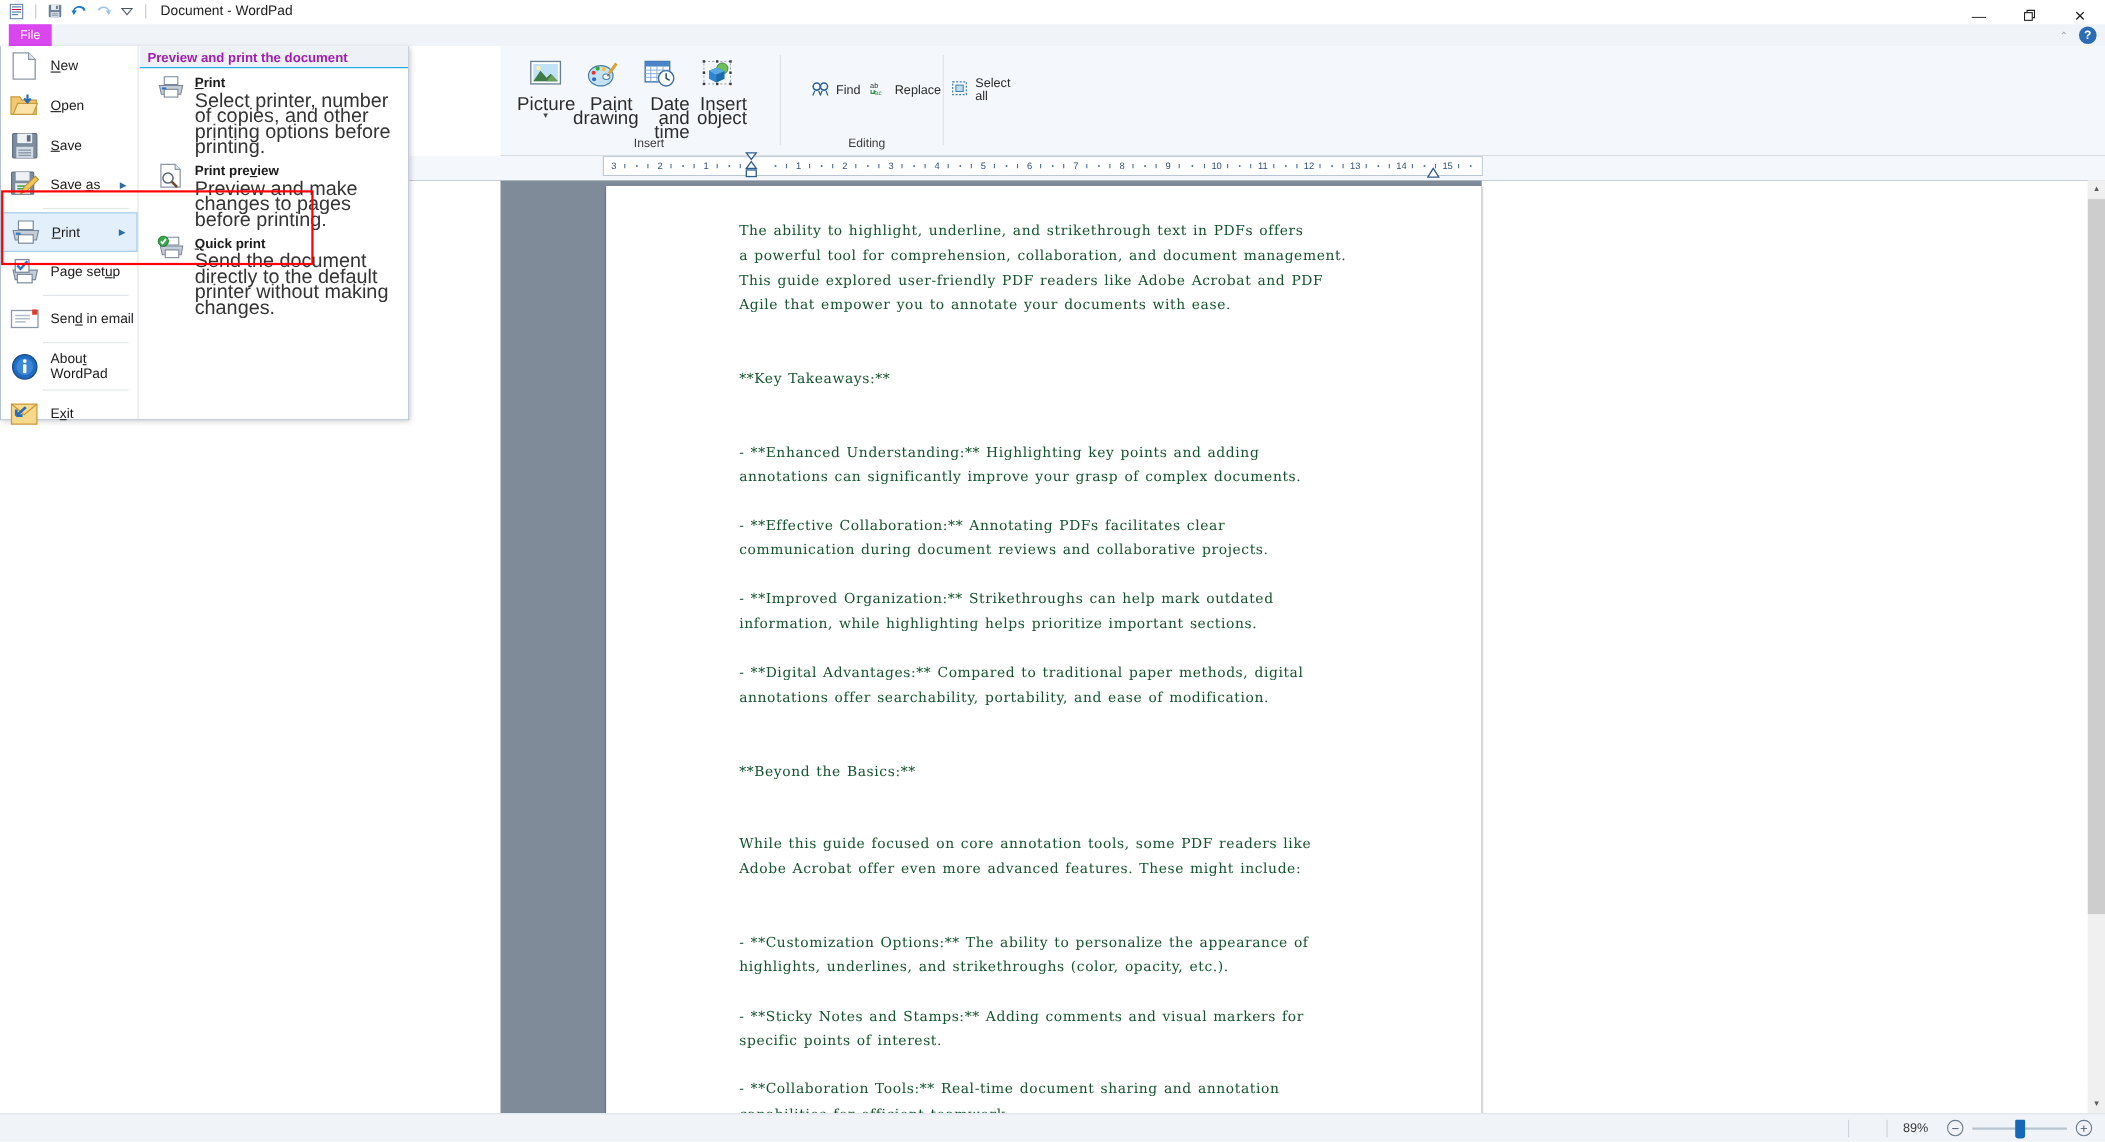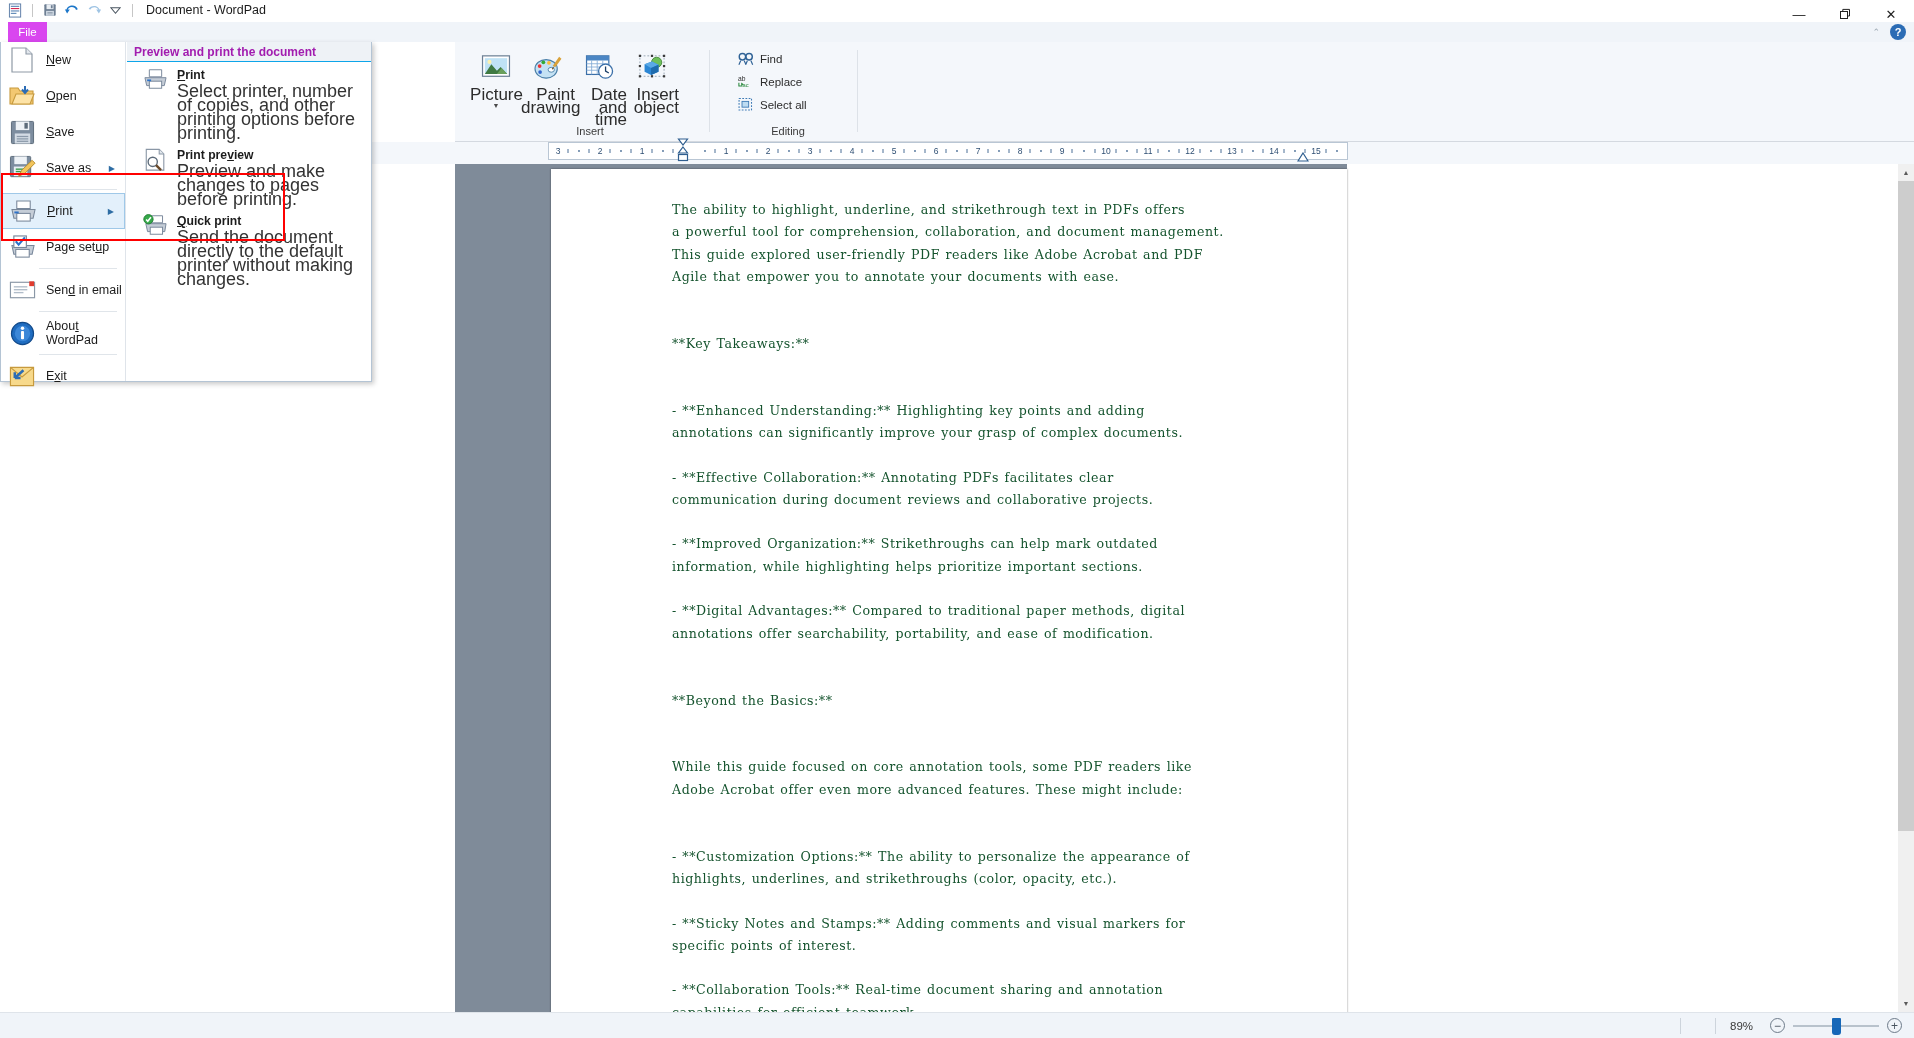--- a/index.html
+++ b/index.html
@@ -405,21 +405,21 @@
         </div>
         <div class="lbl">Insert
 object</div>
       </div>
     </div>
     <div class="group-label">Insert</div>
     <div class="group-divider"></div>
   </div>
 
   <div class="ribbon-group" style="left:718px; width:140px;">
-    <div class="group-items" style="flex-direction:column; justify-content:flex-start; gap:1px; padding-left:18px;">
+    <div class="group-items" style="justify-content:flex-start; gap:1px; padding-left:18px;align-items:center;">
       <div class="small-btn">
         <span>
           <svg width="16" height="15" viewBox="0 0 18 16">
             <circle cx="5" cy="6" r="3.6" fill="none" stroke="#2f6296" stroke-width="1.6"></circle>
             <circle cx="12.5" cy="6" r="3.6" fill="none" stroke="#2f6296" stroke-width="1.6"></circle>
             <path d="M3 10.5 L1 15 M7 10.5 L9 15 M10.5 10.5 L8.6 15 M14.6 10.5 L16.5 15" stroke="#2f6296" stroke-width="1.3" fill="none"></path>
           </svg>
         </span>
         <span>Find</span>
       </div>

